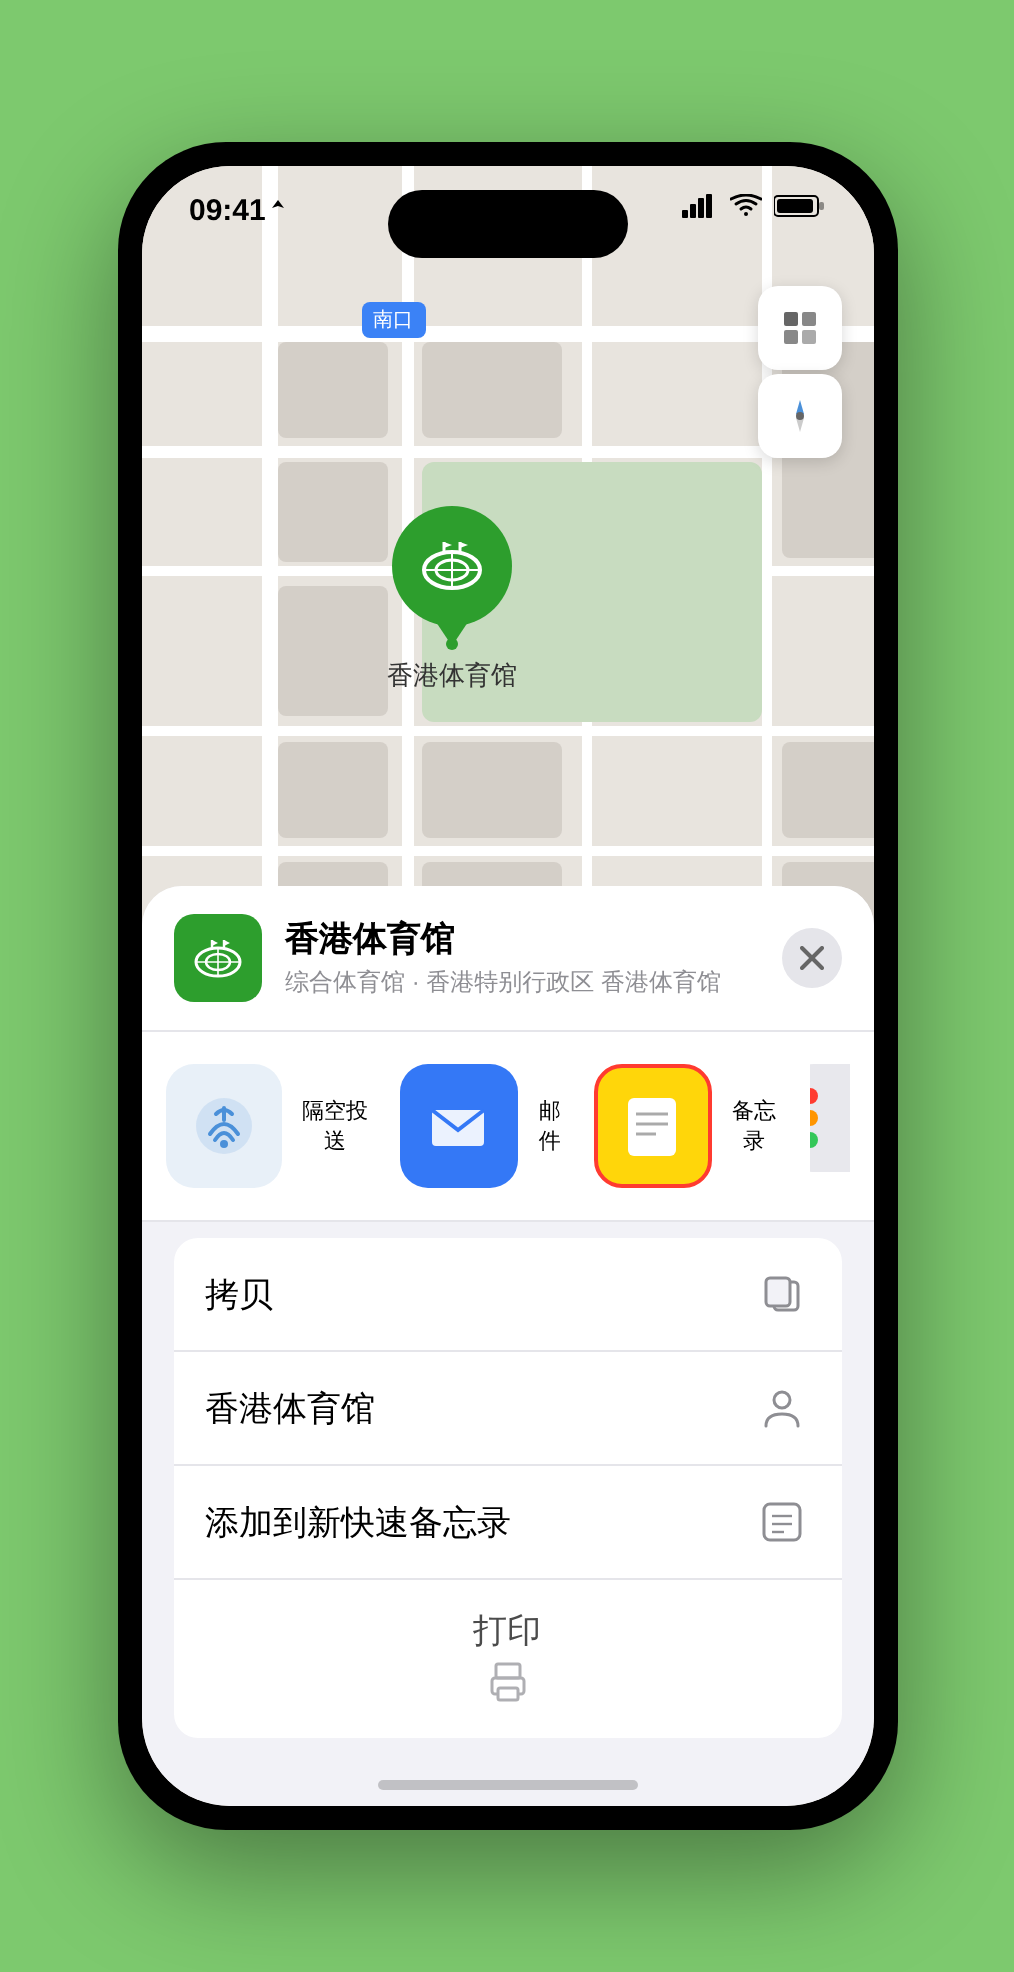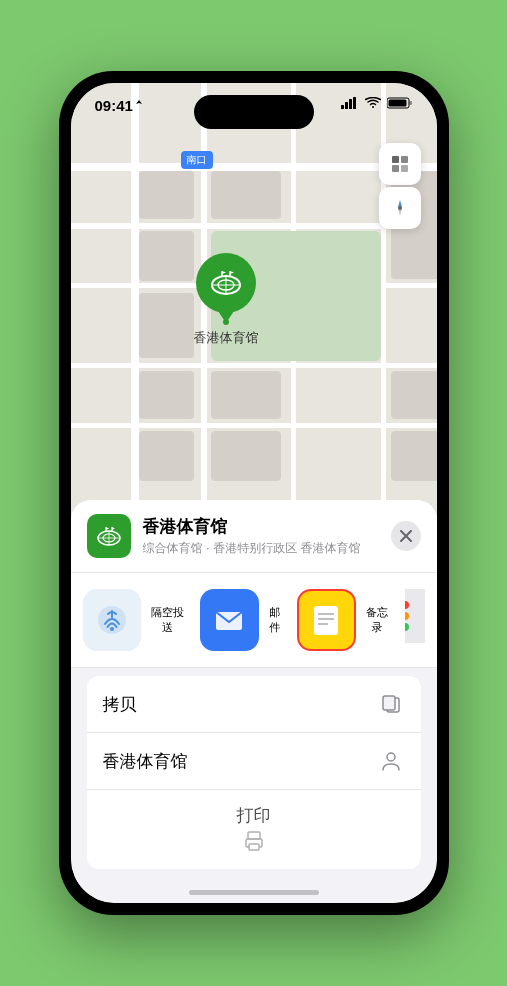--- a/index.html
+++ b/index.html
@@ -514,20 +514,31 @@
           <span class="action-label">香港体育馆</span>
           <div class="action-icon">
             <svg width="22" height="22" viewBox="0 0 22 22">
               <circle cx="11" cy="7" r="4" stroke="#8e8e93" stroke-width="1.5" fill="none"></circle>
               <path d="M3 20 Q3 14 11 14 Q19 14 19 20" stroke="#8e8e93" stroke-width="1.5" fill="none" stroke-linecap="round"></path>
             </svg>
           </div>
         </div>
 
 
+        <div class="action-item">
+          <span class="action-label">添加到新快速备忘录</span>
+          <div class="action-icon">
+            <svg width="22" height="22" viewBox="0 0 22 22">
+              <rect x="2" y="2" width="18" height="18" rx="3" stroke="#8e8e93" stroke-width="1.5" fill="none"></rect>
+              <line x1="6" y1="8" x2="16" y2="8" stroke="#8e8e93" stroke-width="1.2"></line>
+              <line x1="6" y1="12" x2="16" y2="12" stroke="#8e8e93" stroke-width="1.2"></line>
+              <line x1="6" y1="16" x2="12" y2="16" stroke="#8e8e93" stroke-width="1.2"></line>
+            </svg>
+          </div>
+        </div>
 
         <div class="action-item" style="opacity:0.7;">
           <span class="action-label">打印</span>
           <div class="action-icon">
             <svg width="22" height="22" viewBox="0 0 22 22">
               <rect x="5" y="2" width="12" height="7" rx="1" stroke="#8e8e93" stroke-width="1.5" fill="none"></rect>
               <rect x="3" y="9" width="16" height="8" rx="1.5" stroke="#8e8e93" stroke-width="1.5" fill="none"></rect>
               <rect x="6" y="14" width="10" height="6" rx="1" stroke="#8e8e93" stroke-width="1.5" fill="#fff"></rect>
             </svg>
           </div>

